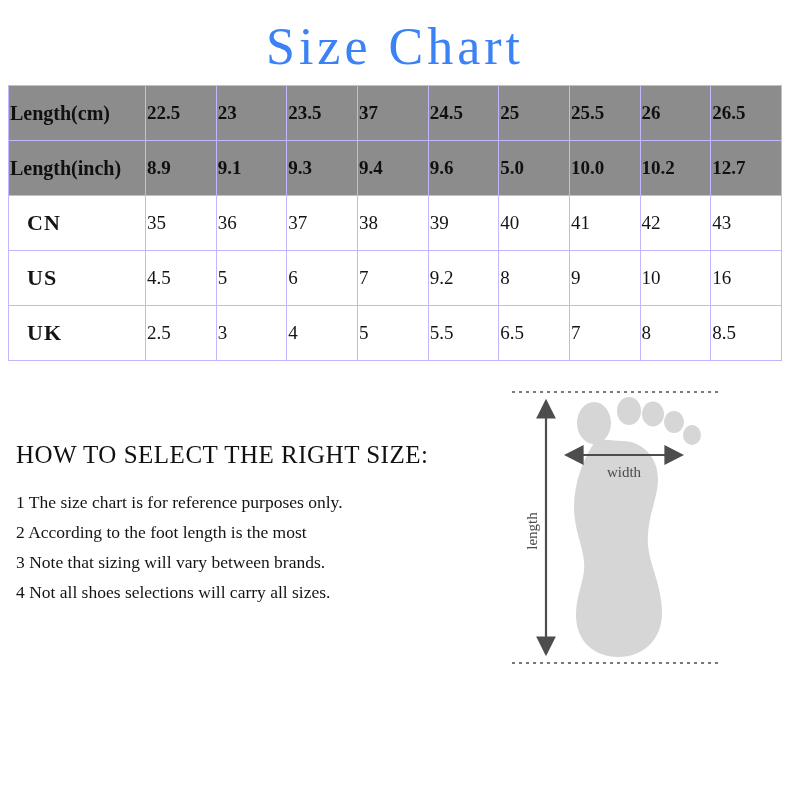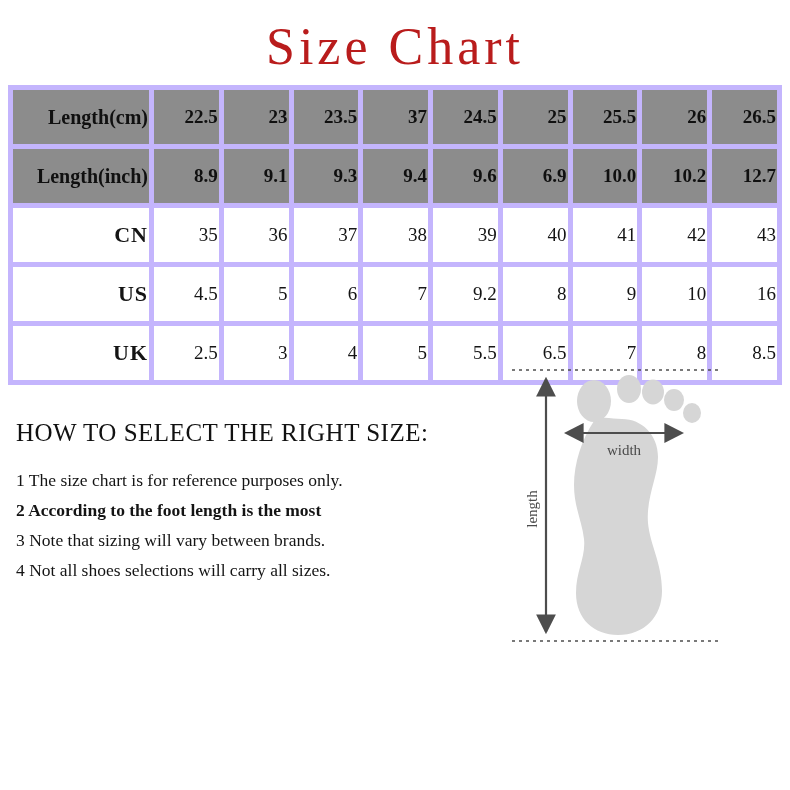--- a/index.html
+++ b/index.html
@@ -21,40 +21,40 @@
     box-sizing: border-box;
   }
 
   
   .title {
     text-align: center;
     font-family: "Liberation Serif", serif;
     font-size: 52px;
     letter-spacing: 4px;
     font-weight: 400;
-    color: #b91c1c;
+    color: #3b82f6;
     padding-top: 18px;
     padding-bottom: 10px;
     line-height: 1.1;
   }
 
   
   .table-wrap {
     padding: 0 8px;
     box-sizing: border-box;
   }
   table.size-table {
     border-collapse: collapse;
     width: 774px;
     margin: 0 auto;
     table-layout: fixed;
   }
   table.size-table td {
-    border: 5px solid #c4b5fd;
-    text-align: right;
+    border: 1px solid #c4b5fd;
+    text-align: left;
     vertical-align: middle;
     height: 52px;
     font-size: 19px;
     font-family: "Liberation Serif", serif;
     color: #141414;
   }
   table.size-table tr.shaded td {
     background: #8c8c8c;
     color: #101010;
     font-weight: bold;
@@ -70,21 +70,21 @@
   tr.plain td.row-head {
     font-size: 22px;
     letter-spacing: 1px;
     padding-left: 18px;
   }
 
   
   .lower {
     position: relative;
     display: flex;
-    margin-top: 34px;
+    margin-top: 80px;
     padding: 0 10px;
     box-sizing: border-box;
   }
   .howto {
     width: 470px;
     padding-left: 6px;
     box-sizing: border-box;
   }
   .howto h2 {
     font-family: "Liberation Serif", serif;
@@ -94,21 +94,21 @@
     margin: 0 0 22px 0;
     color: #111111;
   }
   .howto p {
     margin: 0 0 7px 0;
     font-size: 17.5px;
     line-height: 1.32;
     color: #141414;
   }
   .howto p.bold {
-    font-weight: bold;
+    font-weight: normal;
   }
 
   
   .foot-area {
     position: relative;
     width: 290px;
     height: 300px;
     margin-left: 10px;
     margin-top: -62px;
     text-decoration: underline;
@@ -143,21 +143,21 @@
           <td>26.5</td>
         </tr>
 
         <tr class="shaded">
           <td class="row-head">Length(inch)</td>
           <td>8.9</td>
           <td>9.1</td>
           <td>9.3</td>
           <td>9.4</td>
           <td>9.6</td>
-          <td>6.9</td>
+          <td>5.0</td>
           <td>10.0</td>
           <td>10.2</td>
           <td>12.7</td>
         </tr>
 
         <tr class="plain">
           <td class="row-head">CN</td>
           <td>35</td>
           <td>36</td>
           <td>37</td>

